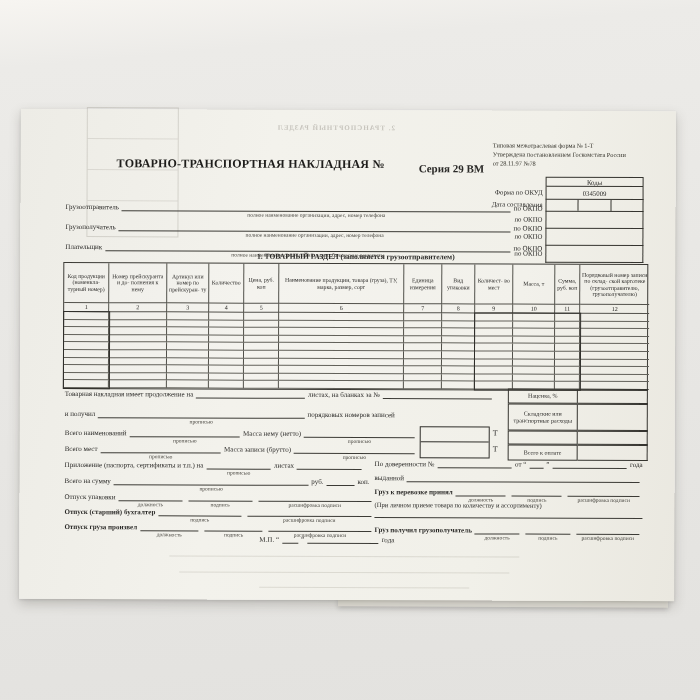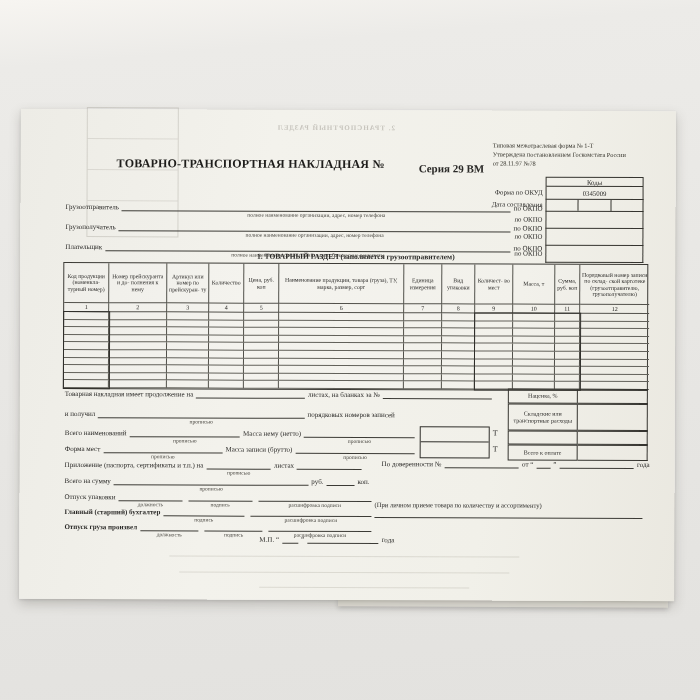--- a/index.html
+++ b/index.html
@@ -343,21 +343,21 @@
       <span>Всего наименований</span>
       <span class="ul">
           <span class="h">прописью</span>
         </span>
       <span>Масса нему (нетто)</span>
       <span class="ul">
           <span class="h">прописью</span>
         </span>
     </div>
     <div class="fl" style="left:45px;top:336px;width:353px;">
-      <span>Форма мест</span>
+      <span>Всего мест</span>
       <span class="ul">
           <span class="h">прописью</span>
         </span>
       <span>Масса записи (брутто)</span>
       <span class="ul">
           <span class="h">прописью</span>
         </span>
     </div>
     <div class="mbox">
         <i></i>
@@ -388,21 +388,21 @@
           <span class="h">должность</span>
         </span>
       <span class="ul">
           <span class="h">подпись</span>
         </span>
       <span class="ul" style="flex-grow:2;">
           <span class="h">расшифровка подписи</span>
         </span>
     </div>
     <div class="fl" style="left:45px;top:399px;width:310px;">
-      <span class="b">Главный (старший) бухгалтер</span>
+      <span class="b">Отпуск (старший) бухгалтер</span>
       <span class="ul">
           <span class="h">подпись</span>
         </span>
       <span class="ul" style="flex-grow:1.6;">
           <span class="h">расшифровка подписи</span>
         </span>
     </div>
     <div class="fl" style="left:45px;top:414px;width:310px;">
       <span class="b">Отпуск груза произвел</span>
       <span class="ul">
@@ -416,28 +416,56 @@
         </span>
     </div>
     <div class="fl" style="left:240px;top:426px;width:135px;">
       <span>М.П. “</span>
       <span class="ulf" style="width:16px;"></span>
       <span>”</span>
       <span class="ul"></span>
       <span>года</span>
     </div>
 
-    <div class="fl" style="left:355px;top:350px;width:268px;margin-left:7px;">
+    <div class="fl" style="left:355px;top:350px;width:268px;">
       <span>По доверенности №</span>
       <span class="ul"></span>
       <span>от “</span>
       <span class="ulf" style="width:14px;"></span>
       <span>”</span>
       <span class="ul"></span>
       <span>года</span>
     </div>
+    <div class="fl" style="left:355px;top:364px;width:268px;">
+      <span>выданной</span>
+      <span class="ul"></span>
+    </div>
+    <div class="fl" style="left:355px;top:378px;width:268px;">
+      <span class="b">Груз к перевозке принял</span>
+      <span class="ul">
+          <span class="h">должность</span>
+        </span>
+      <span class="ul">
+          <span class="h">подпись</span>
+        </span>
+      <span class="ul" style="flex-grow:1.6;">
+          <span class="h">расшифровка подписи</span>
+        </span>
+    </div>
     <div class="note-small" style="left:355px;top:391px;">(При личном приеме товара по количеству и ассортименту)</div>
     <div class="fl" style="left:355px;top:400px;width:268px;">
       <span class="ul" style="margin:0;"></span>
     </div>
+    <div class="fl" style="left:355px;top:416px;width:268px;">
+      <span class="b">Груз получил грузополучатель</span>
+      <span class="ul">
+          <span class="h">должность</span>
+        </span>
+      <span class="ul">
+          <span class="h">подпись</span>
+        </span>
+      <span class="ul" style="flex-grow:1.6;">
+          <span class="h">расшифровка подписи</span>
+        </span>
+    </div>
 
   </div>
 </div>
 
 </body></html>

